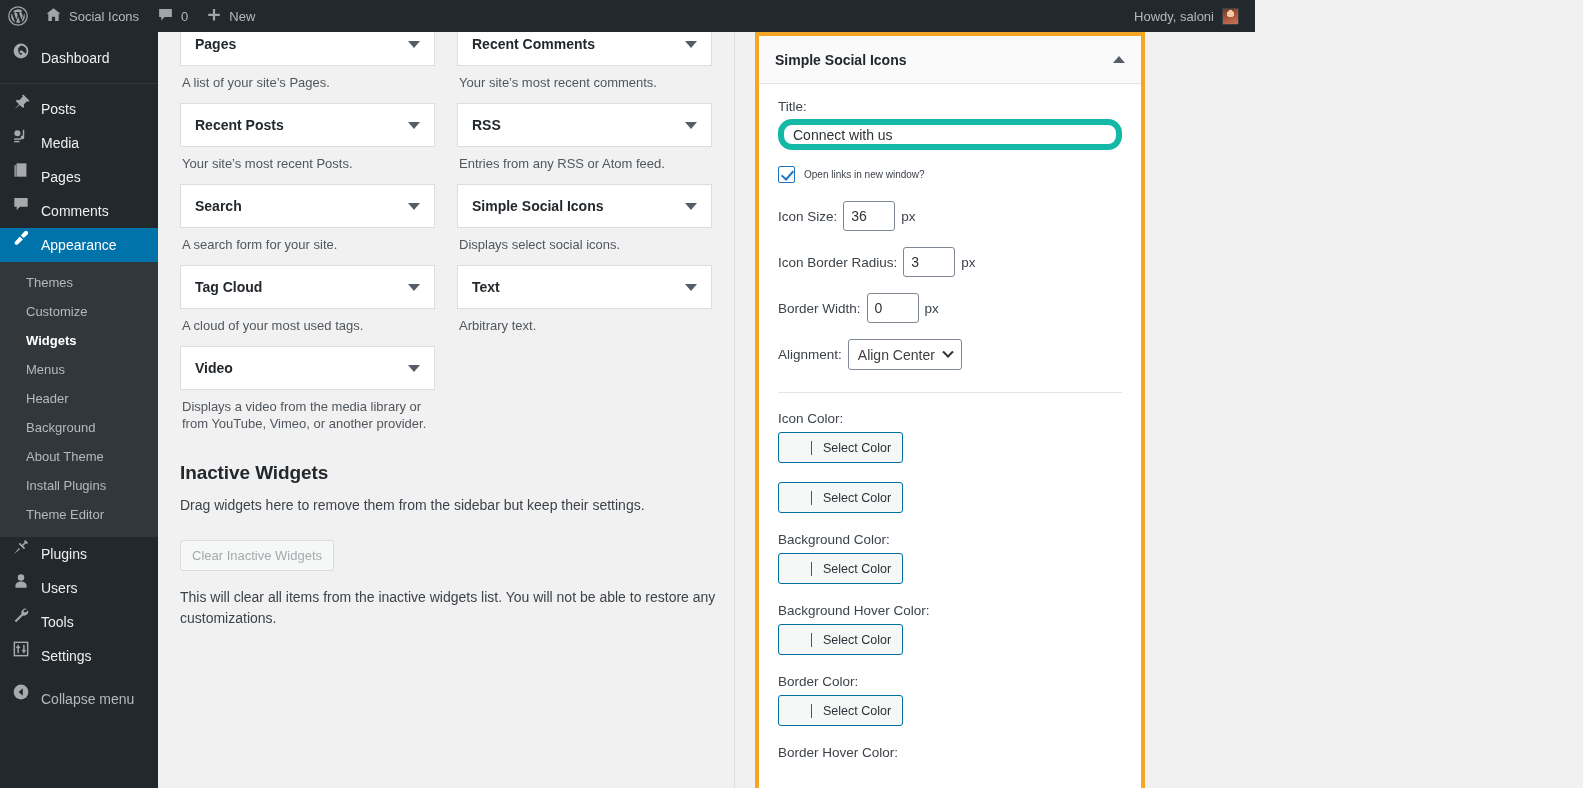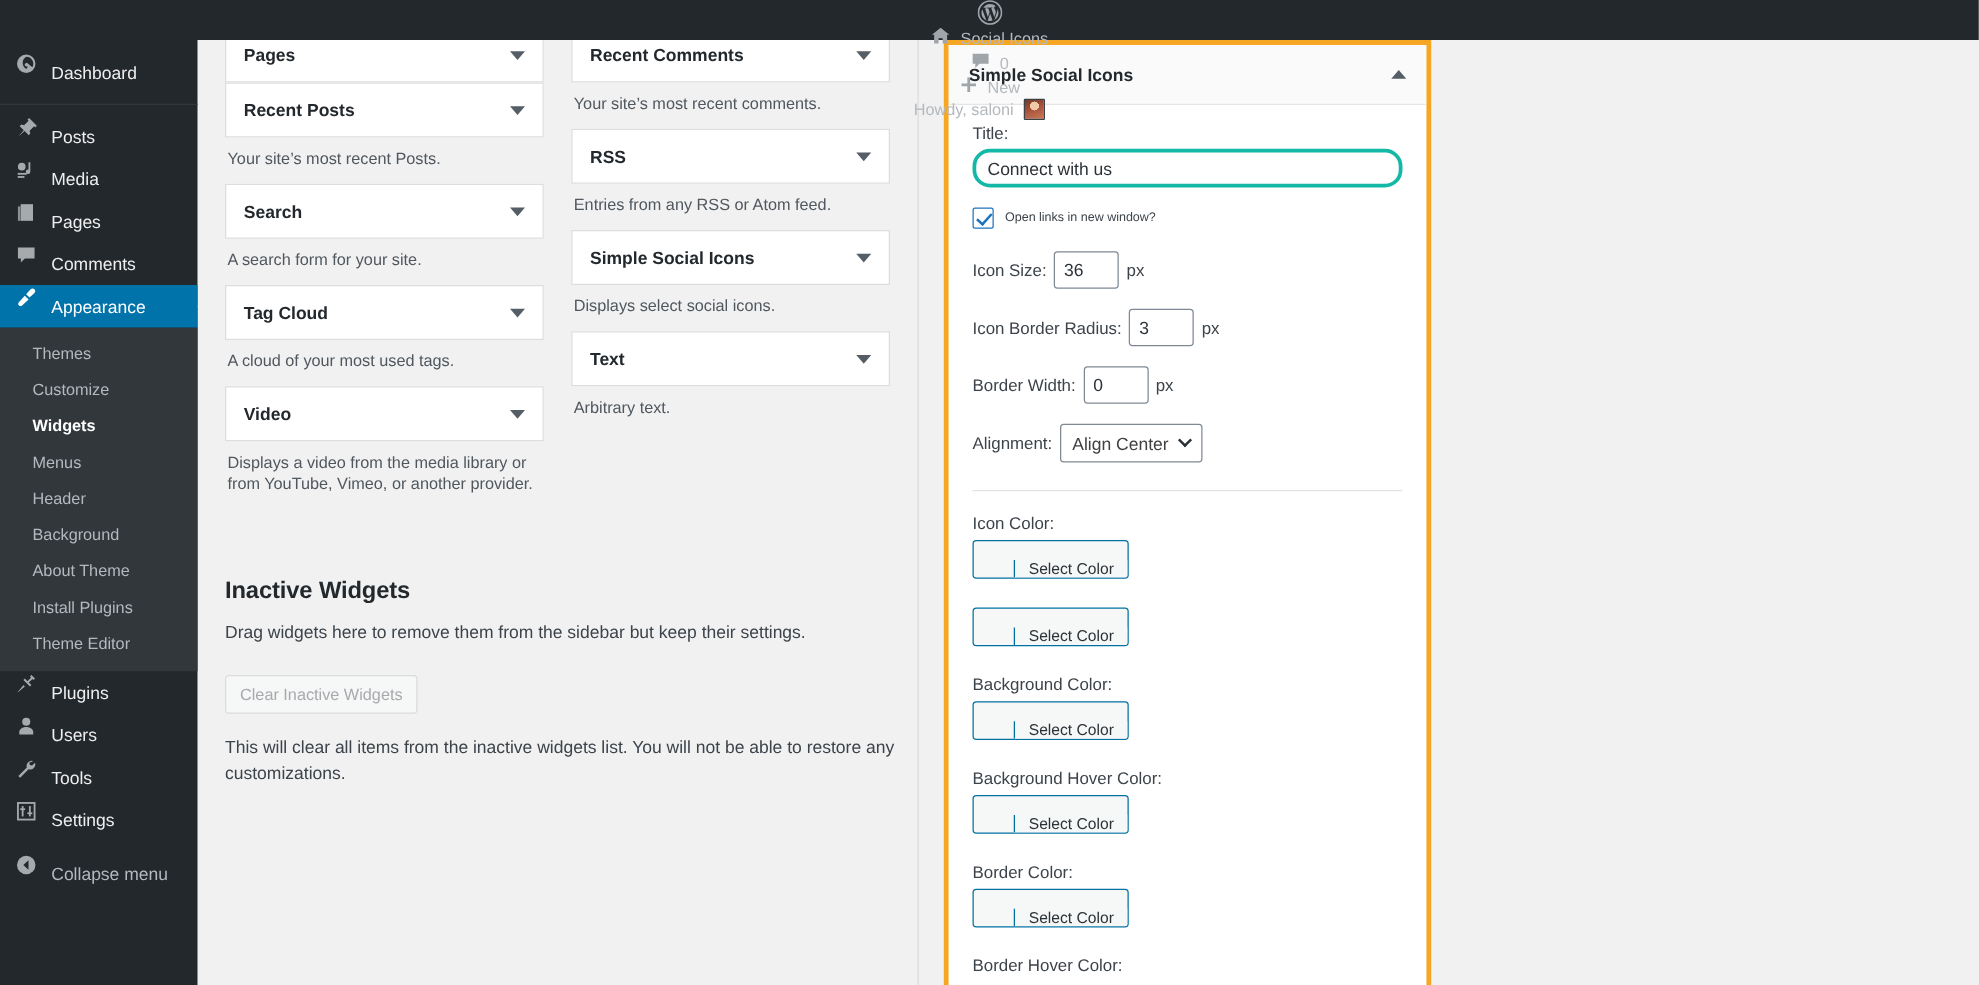--- a/index.html
+++ b/index.html
@@ -6,24 +6,24 @@
   html, body {
     width: 1583px; height: 788px;
     overflow: hidden;
     background: #f1f1f1;
     font-family: "Liberation Sans", sans-serif;
     -webkit-font-smoothing: antialiased;
   }
 
   
   #adminbar {
-    position: absolute; top: 0; left: 0; width: 1583px; height: 32px;
+    position: absolute; top: 0; left: 0; width: 1255px; height: 32px;
     background: #23282d; color: #b4b9be;
     display: flex; align-items: center;
-    font-size: 13px; z-index: 50; flex-direction: column;
+    font-size: 13px; z-index: 50;
   }
   .ab-item {
     display: flex; align-items: center; gap: 7px;
     height: 32px; padding: 0 9px; color: #b4b9be; white-space: nowrap;
   }
   .ab-item.first { padding-left: 8px; padding-right: 8px; }
   .ab-spacer { flex: 1 1 auto; }
   .ab-right { display: flex; align-items: center; gap: 8px; padding-right: 16px; }
   .wp-logo svg { display: block; }
   .avatar {
@@ -138,21 +138,21 @@
   .caret-up {
     width: 0; height: 0;
     border-left: 6px solid transparent; border-right: 6px solid transparent;
     border-bottom: 7px solid #555d66;
   }
   .panel-body { padding: 15px 19px 20px; }
 
   .fld-label { font-size: 13.5px; color: #3c434a; display: block; margin-bottom: 5px; }
   .text-input {
     width: 100%; height: 31px; padding: 0 9px;
-    border: 3px solid #14b8a6; border-radius: 14px;
+    border: 6px solid #14b8a6; border-radius: 14px;
     font-size: 14px; color: #2c3338;
     font-family: "Liberation Sans", sans-serif;
     background: #fff;
   }
   .check-row { display: flex; align-items: center; gap: 9px; margin: 16px 0 18px; }
   .cbox {
     width: 17px; height: 17px; flex: 0 0 17px;
     border: 1px solid #1e73be; border-radius: 2px; background: #fff;
     position: relative;
   }
@@ -181,21 +181,21 @@
   .chev {
     width: 8px; height: 8px;
     border: solid #2c3338; border-width: 0 2px 2px 0;
     transform: rotate(45deg) translate(-2px,-2px);
   }
   .divider { height: 1px; background: #e2e4e7; margin: 22px 0 18px; }
 
   .color-group { margin-bottom: 19px; }
   .color-group .fld-label { margin-bottom: 6px; }
   .color-btn {
-    display: inline-flex; align-items: flex-end;
+    display: inline-flex; align-items: center;
     height: 31px; border: 1px solid #0071a1; border-radius: 3px;
     overflow: hidden; background: #f6f7f7;
   }
   .swatch { width: 32px; }
   .color-btn-text {
     display: flex; align-items: center; padding: 0 11px;
     font-size: 12.5px; color: #2c3338; background: #f6f7f7;
     border-left: 1px solid #0071a1;
   }
 </style>
@@ -376,20 +376,21 @@
 
     <div class="sidebars-col"></div>
 
     <div class="widget-cols">
       <div class="wcol-wrap">
         <div class="wcol">
           <div class="widget-card">
             <span class="wtitle">Pages</span>
             <span class="caret-down"></span>
           </div>
+          <div class="widget-desc">A list of your site’s Pages.</div>
 
           <div class="widget-card">
             <span class="wtitle">Recent Posts</span>
             <span class="caret-down"></span>
           </div>
           <div class="widget-desc">Your site’s most recent Posts.</div>
 
           <div class="widget-card">
             <span class="wtitle">Search</span>
             <span class="caret-down"></span>

